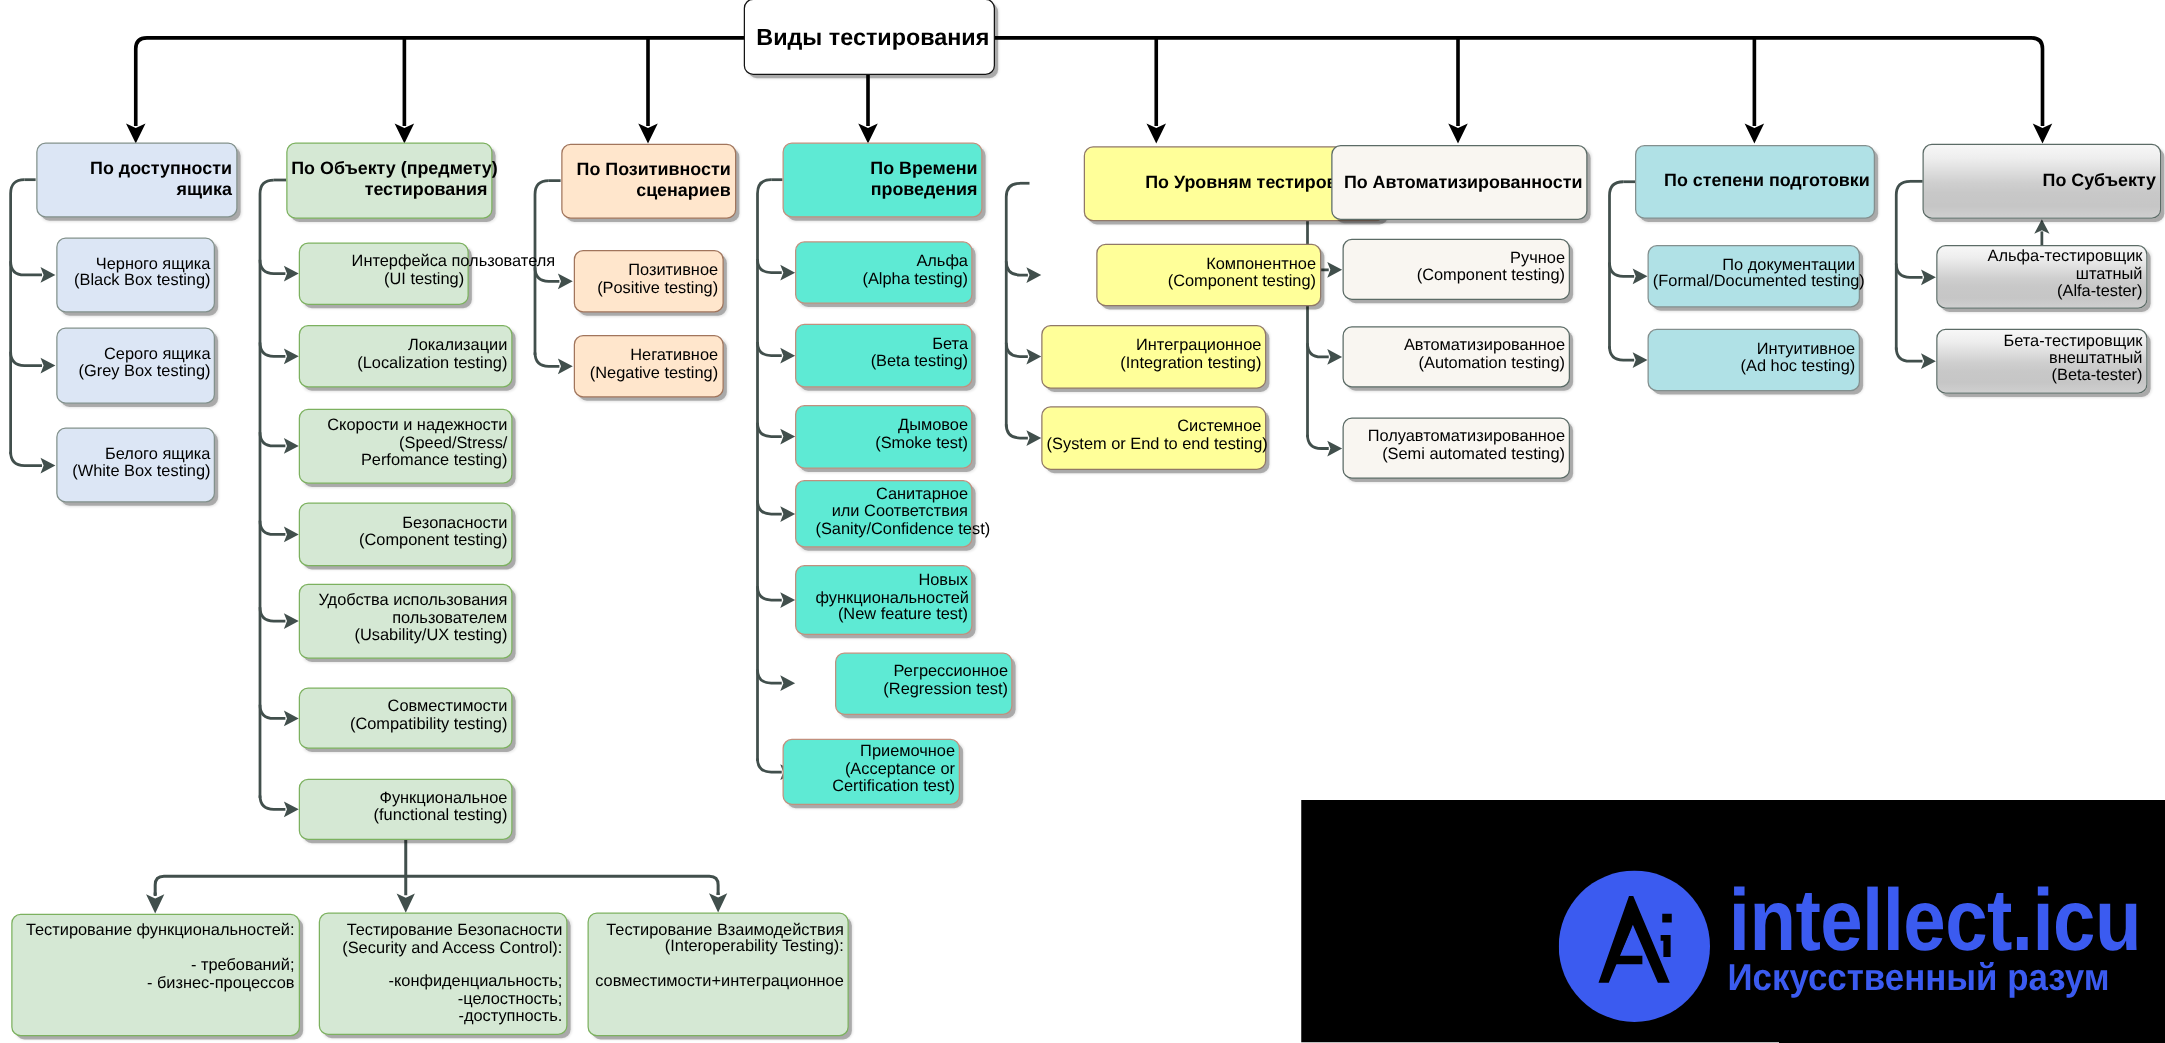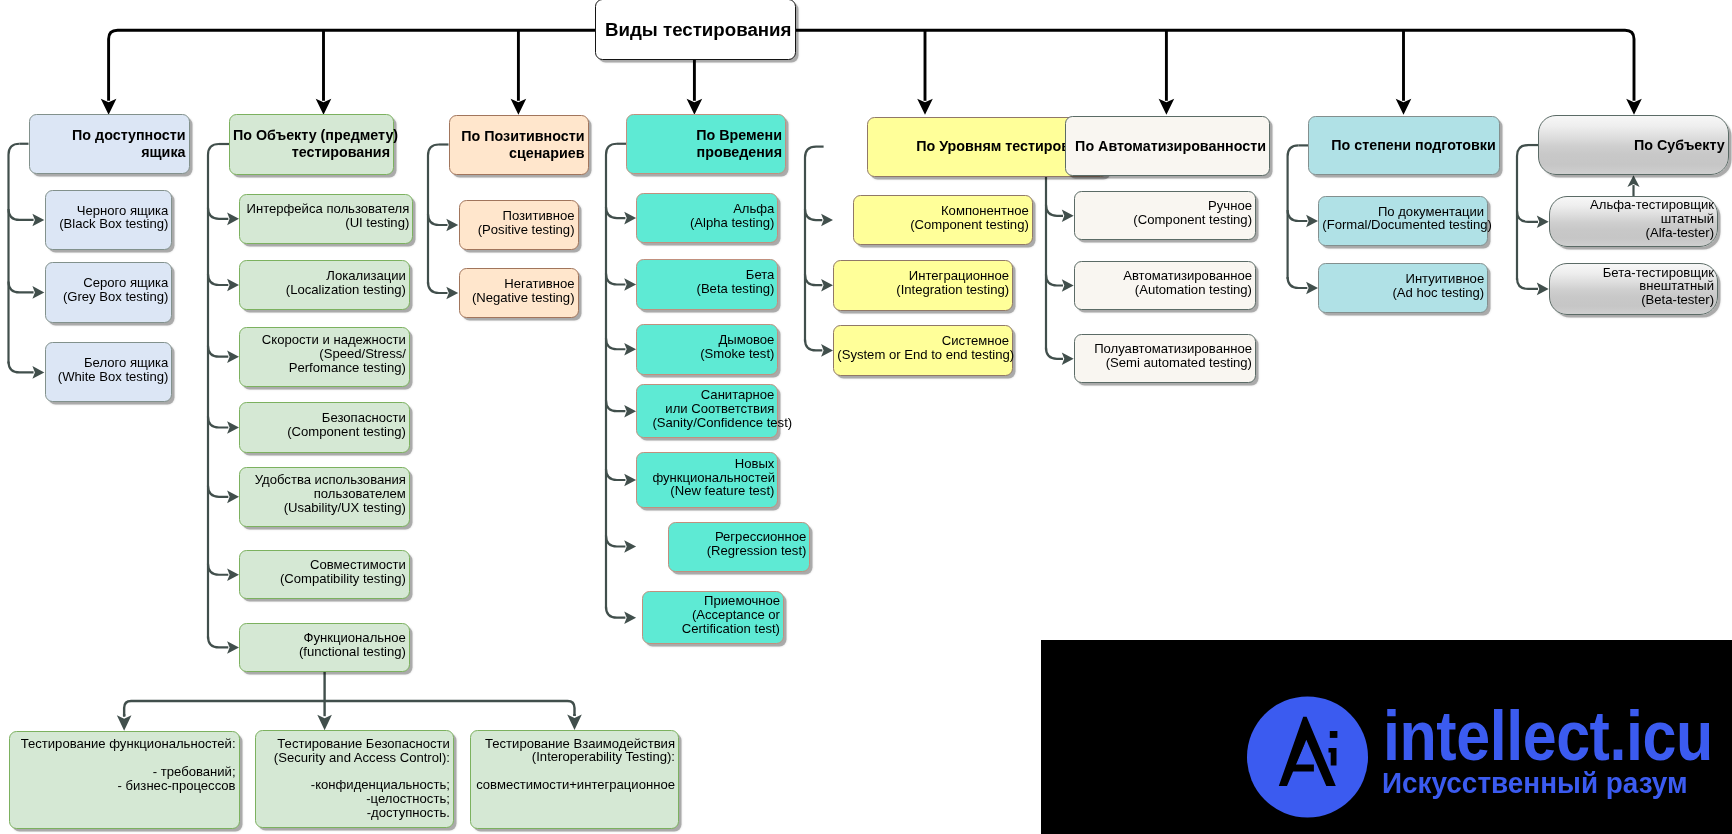--- a/index.html
+++ b/index.html
@@ -19,21 +19,21 @@
   .shadow{box-shadow:3px 3px 0 -0.5px rgba(0,0,0,0.26), 3px 3px 2px rgba(0,0,0,0.10);text-align:right;}
   .fc{align-items:flex-start;padding-top:8px;}
   .t-blue  {background:#dce6f5;border-color:#82918c;}
   .t-green {background:#d5e8d4;border-color:#7cb15f;}
   .t-orange{background:#ffe6cc;border-color:#a1755c;}
   .t-red   {background:#5eead4;border-color:#c1907e;padding-left:12px;}
   .t-yellow{background:#ffff99;border-color:#907868;}
   .t-white {background:#f9f6f1;border-color:#5b6b66;}
   .t-cyan  {background:#b0e1e6;border-color:#838f8e;}
   .t-gradient{background:linear-gradient(180deg,#f7f7f7 0%,#eeeeee 18%,#dedede 36%,#cfcfcf 52%,#c8c8c8 66%,#c6c6c6 84%,#cfcfcf 100%);
-              border-color:#5b6b66;border-radius:18px;}
+              border-color:#5b6b66;}
   .t-root  {background:#ffffff;border-color:#141414;font-size:18.7px;line-height:22px;}
   
   #wm{position:absolute;background:#000;display:block;}
   #wm .logo{position:absolute;}
   #wm .brand{position:absolute;font-weight:bold;letter-spacing:-0.5px;}
   #wm .tag{position:absolute;font-weight:bold;}
 </style>
 </head>
 <body>
 
@@ -144,21 +144,21 @@
       <div class="node shadow t-blue hdr" style="left: 28.5px; top: 113.5px; width: 161px; height: 60.5px;"><span>По доступности
 ящика</span></div>
       <div class="node shadow t-blue" style="left: 44.6px; top: 190.2px; width: 127.8px; height: 59.5px;"><span>Черного ящика
 (Black Box testing)</span></div>
       <div class="node shadow t-blue" style="left: 44.6px; top: 262.1px; width: 127.8px; height: 60.6px;"><span>Серого ящика
 (Grey Box testing)</span></div>
       <div class="node shadow t-blue" style="left: 44.6px; top: 342.4px; width: 127.8px; height: 60px;"><span>Белого ящика
 (White Box testing)</span></div>
       <div class="node shadow t-green hdr" style="left: 229px; top: 113.5px; width: 165px; height: 61px;"><span>По Объекту (предмету)
 тестирования</span></div>
-      <div class="node shadow t-green" style="left: 239.3px; top: 193.8px; width: 174px; height: 50.1px;"><span>Интерфейса пользователя
+      <div class="node shadow t-green" style="left: 239.3px; top: 193.8px; width: 136px; height: 50.1px; padding-left: 38px;"><span>Интерфейса пользователя
 (UI testing)</span></div>
       <div class="node shadow t-green" style="left: 239.3px; top: 260px; width: 170.6px; height: 50px;"><span>Локализации
 (Localization testing)</span></div>
       <div class="node shadow t-green" style="left: 239.3px; top: 326.8px; width: 170.6px; height: 59.8px;"><span>Скорости и надежности
 (Speed/Stress/
 Perfomance testing)</span></div>
       <div class="node shadow t-green" style="left: 239.3px; top: 402.4px; width: 170.6px; height: 50.2px;"><span>Безопасности
 (Component testing)</span></div>
       <div class="node shadow t-green" style="left: 239.3px; top: 467px; width: 170.6px; height: 59.7px;"><span>Удобства использования
 пользователем
@@ -182,25 +182,25 @@
       <div class="node shadow t-red" style="left: 636.4px; top: 324px; width: 142px; height: 50.5px;"><span>Дымовое
 (Smoke test)</span></div>
       <div class="node shadow t-red" style="left: 636.4px; top: 384.2px; width: 142px; height: 54px;"><span>Санитарное
 или Соответствия
 (Sanity/Confidence test)</span></div>
       <div class="node shadow t-red" style="left: 636.4px; top: 452.4px; width: 142px; height: 55.2px;"><span>Новых
 функциональностей
 (New feature test)</span></div>
       <div class="node shadow t-red" style="left: 636.4px; top: 521.5px; width: 142px; height: 50px; margin-left: 32px;"><span>Регрессионное
 (Regression test)</span></div>
-      <div class="node shadow t-red" style="left: 642px; top: 590.9px; width: 142px; height: 53.6px;"><span>Приемочное
+      <div class="node shadow t-red" style="left: 626px; top: 590.9px; width: 142px; height: 53.6px;"><span>Приемочное
 (Acceptance or
 Certification test)</span></div>
       <div class="node shadow t-yellow hdr" style="left: 823.6px; top: 116.5px; width: 241px; height: 60.2px; margin-left: 43px;"><span>По Уровням тестирования</span></div>
-      <div class="node shadow t-yellow" style="left: 853px; top: 194.8px; width: 179.8px; height: 50.5px;"><span>Компонентное
+      <div class="node shadow t-yellow" style="left: 877px; top: 194.8px; width: 179.8px; height: 50.5px;"><span>Компонентное
 (Component testing)</span></div>
       <div class="node shadow t-yellow" style="left: 833.3px; top: 259.8px; width: 179.8px; height: 50.8px;"><span>Интеграционное
 (Integration testing)</span></div>
       <div class="node shadow t-yellow" style="left: 833.3px; top: 325px; width: 179.8px; height: 50.8px;"><span>Системное
 (System or End to end testing)</span></div>
       <div class="node shadow t-white hdr" style="left: 1065.4px; top: 116.3px; width: 204.6px; height: 60px;"><span>По Автоматизированности</span></div>
       <div class="node shadow t-white" style="left: 1074px; top: 191.3px; width: 182px; height: 49px;"><span>Ручное
 (Component testing)</span></div>
       <div class="node shadow t-white" style="left: 1074px; top: 260.6px; width: 182px; height: 49.8px;"><span>Автоматизированное
 (Automation testing)</span></div>

